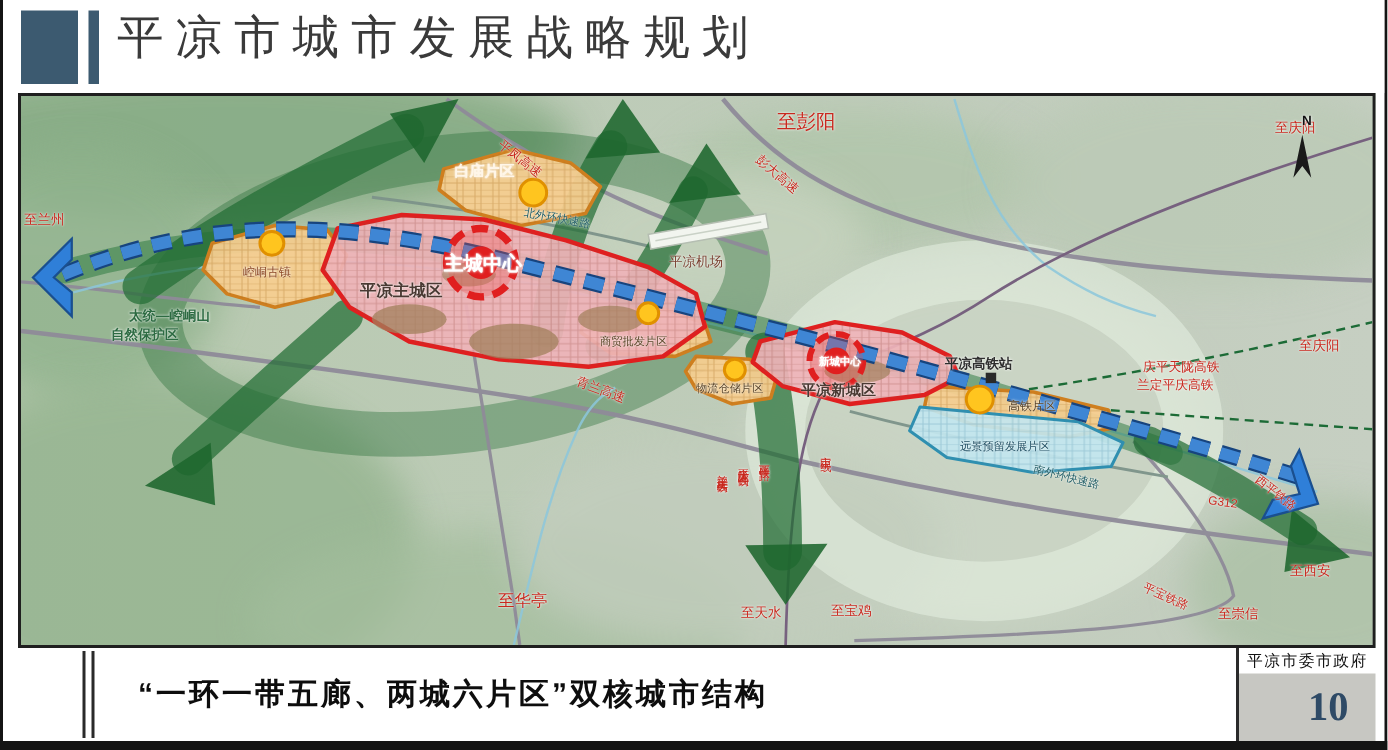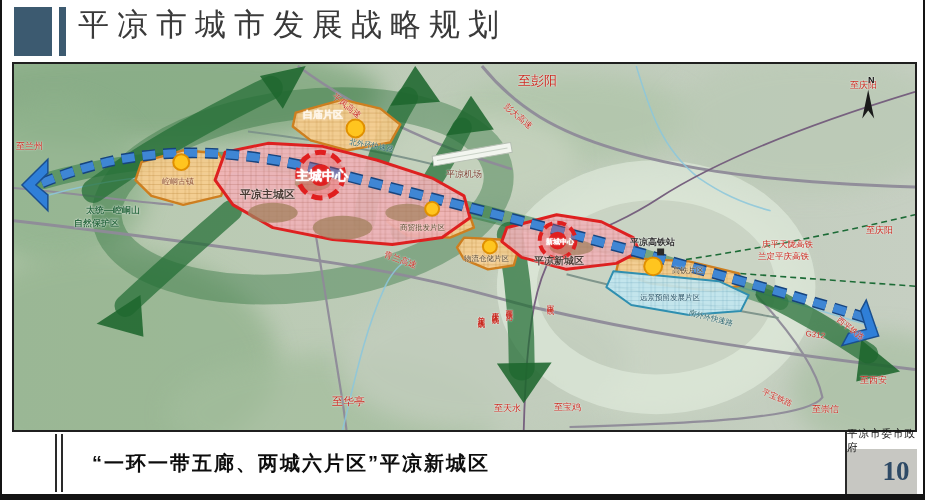--- a/index.html
+++ b/index.html
@@ -22,21 +22,21 @@
   .map-labels{position:absolute;left:0;top:0;width:100%;height:100%;pointer-events:none;}
   .map-label{position:absolute;line-height:1.08;white-space:nowrap;transform-origin:left top;
              text-shadow:0 0 2px rgba(255,255,255,.8),0 0 1px rgba(255,255,255,.8);}
   .map-label.b{font-weight:bold;}
   .map-label.v{writing-mode:vertical-rl;letter-spacing:1px;transform-origin:center top;}
   
   .footer{position:absolute;left:10px;top:432px;width:905px;height:62px;background:#fff;}
   .footer .rule{position:absolute;top:2px;bottom:2px;width:2px;background:#2a2a2a;}
   .footer-caption{position:absolute;left:80px;top:50%;transform:translateY(-50%);
                   font-size:20px;font-weight:bold;color:#0d0d0d;letter-spacing:2px;white-space:nowrap;}
-  .info-box{position:absolute;right:0;top:0;width:72px;height:62px;border-left:2px solid #2a2a2a;box-sizing:border-box;}
+  .info-box{position:absolute;right:0;top:0;width:93px;height:62px;border-left:2px solid #2a2a2a;box-sizing:border-box;}
   .info-top{height:17px;display:flex;align-items:center;justify-content:center;
             font-size:10.5px;color:#111;letter-spacing:1px;}
   .info-num{height:45px;background:#c7c7c2;display:flex;align-items:center;justify-content:center;
             font-size:27px;font-weight:bold;color:#2e4a66;font-family:"Liberation Serif",serif;padding-left:28px;}
 </style>
 </head>
 <body>
 
 <div class="page">
 
@@ -235,20 +235,20 @@
         <div class="map-label v" style="left: 477px; top: 242px; font-size: 7.5px; color: rgb(200, 40, 30);">庆平天陇高铁</div>
         <div class="map-label v" style="left: 491px; top: 240px; font-size: 7.5px; color: rgb(200, 40, 30);">西平铁路</div>
         <div class="map-label v" style="left: 532px; top: 234px; font-size: 7.5px; color: rgb(200, 40, 30);">宝中二线</div>
         <div class="map-label b" style="left: 854px; top: 12px; font-size: 9px; color: rgb(17, 17, 17);">N</div>
       </div>
   </div>
 
   <div class="footer">
     <div class="rule" style="left:43px"></div>
     <div class="rule" style="left:49px"></div>
-    <div class="footer-caption">“一环一带五廊、两城六片区”平凉新城区</div>
+    <div class="footer-caption">“一环一带五廊、两城六片区”双核城市结构</div>
     <div class="info-box">
       <div class="info-top">平凉市委市政府</div>
       <div class="info-num">10</div>
     </div>
   </div>
 
 </div>
 
 </body></html>

